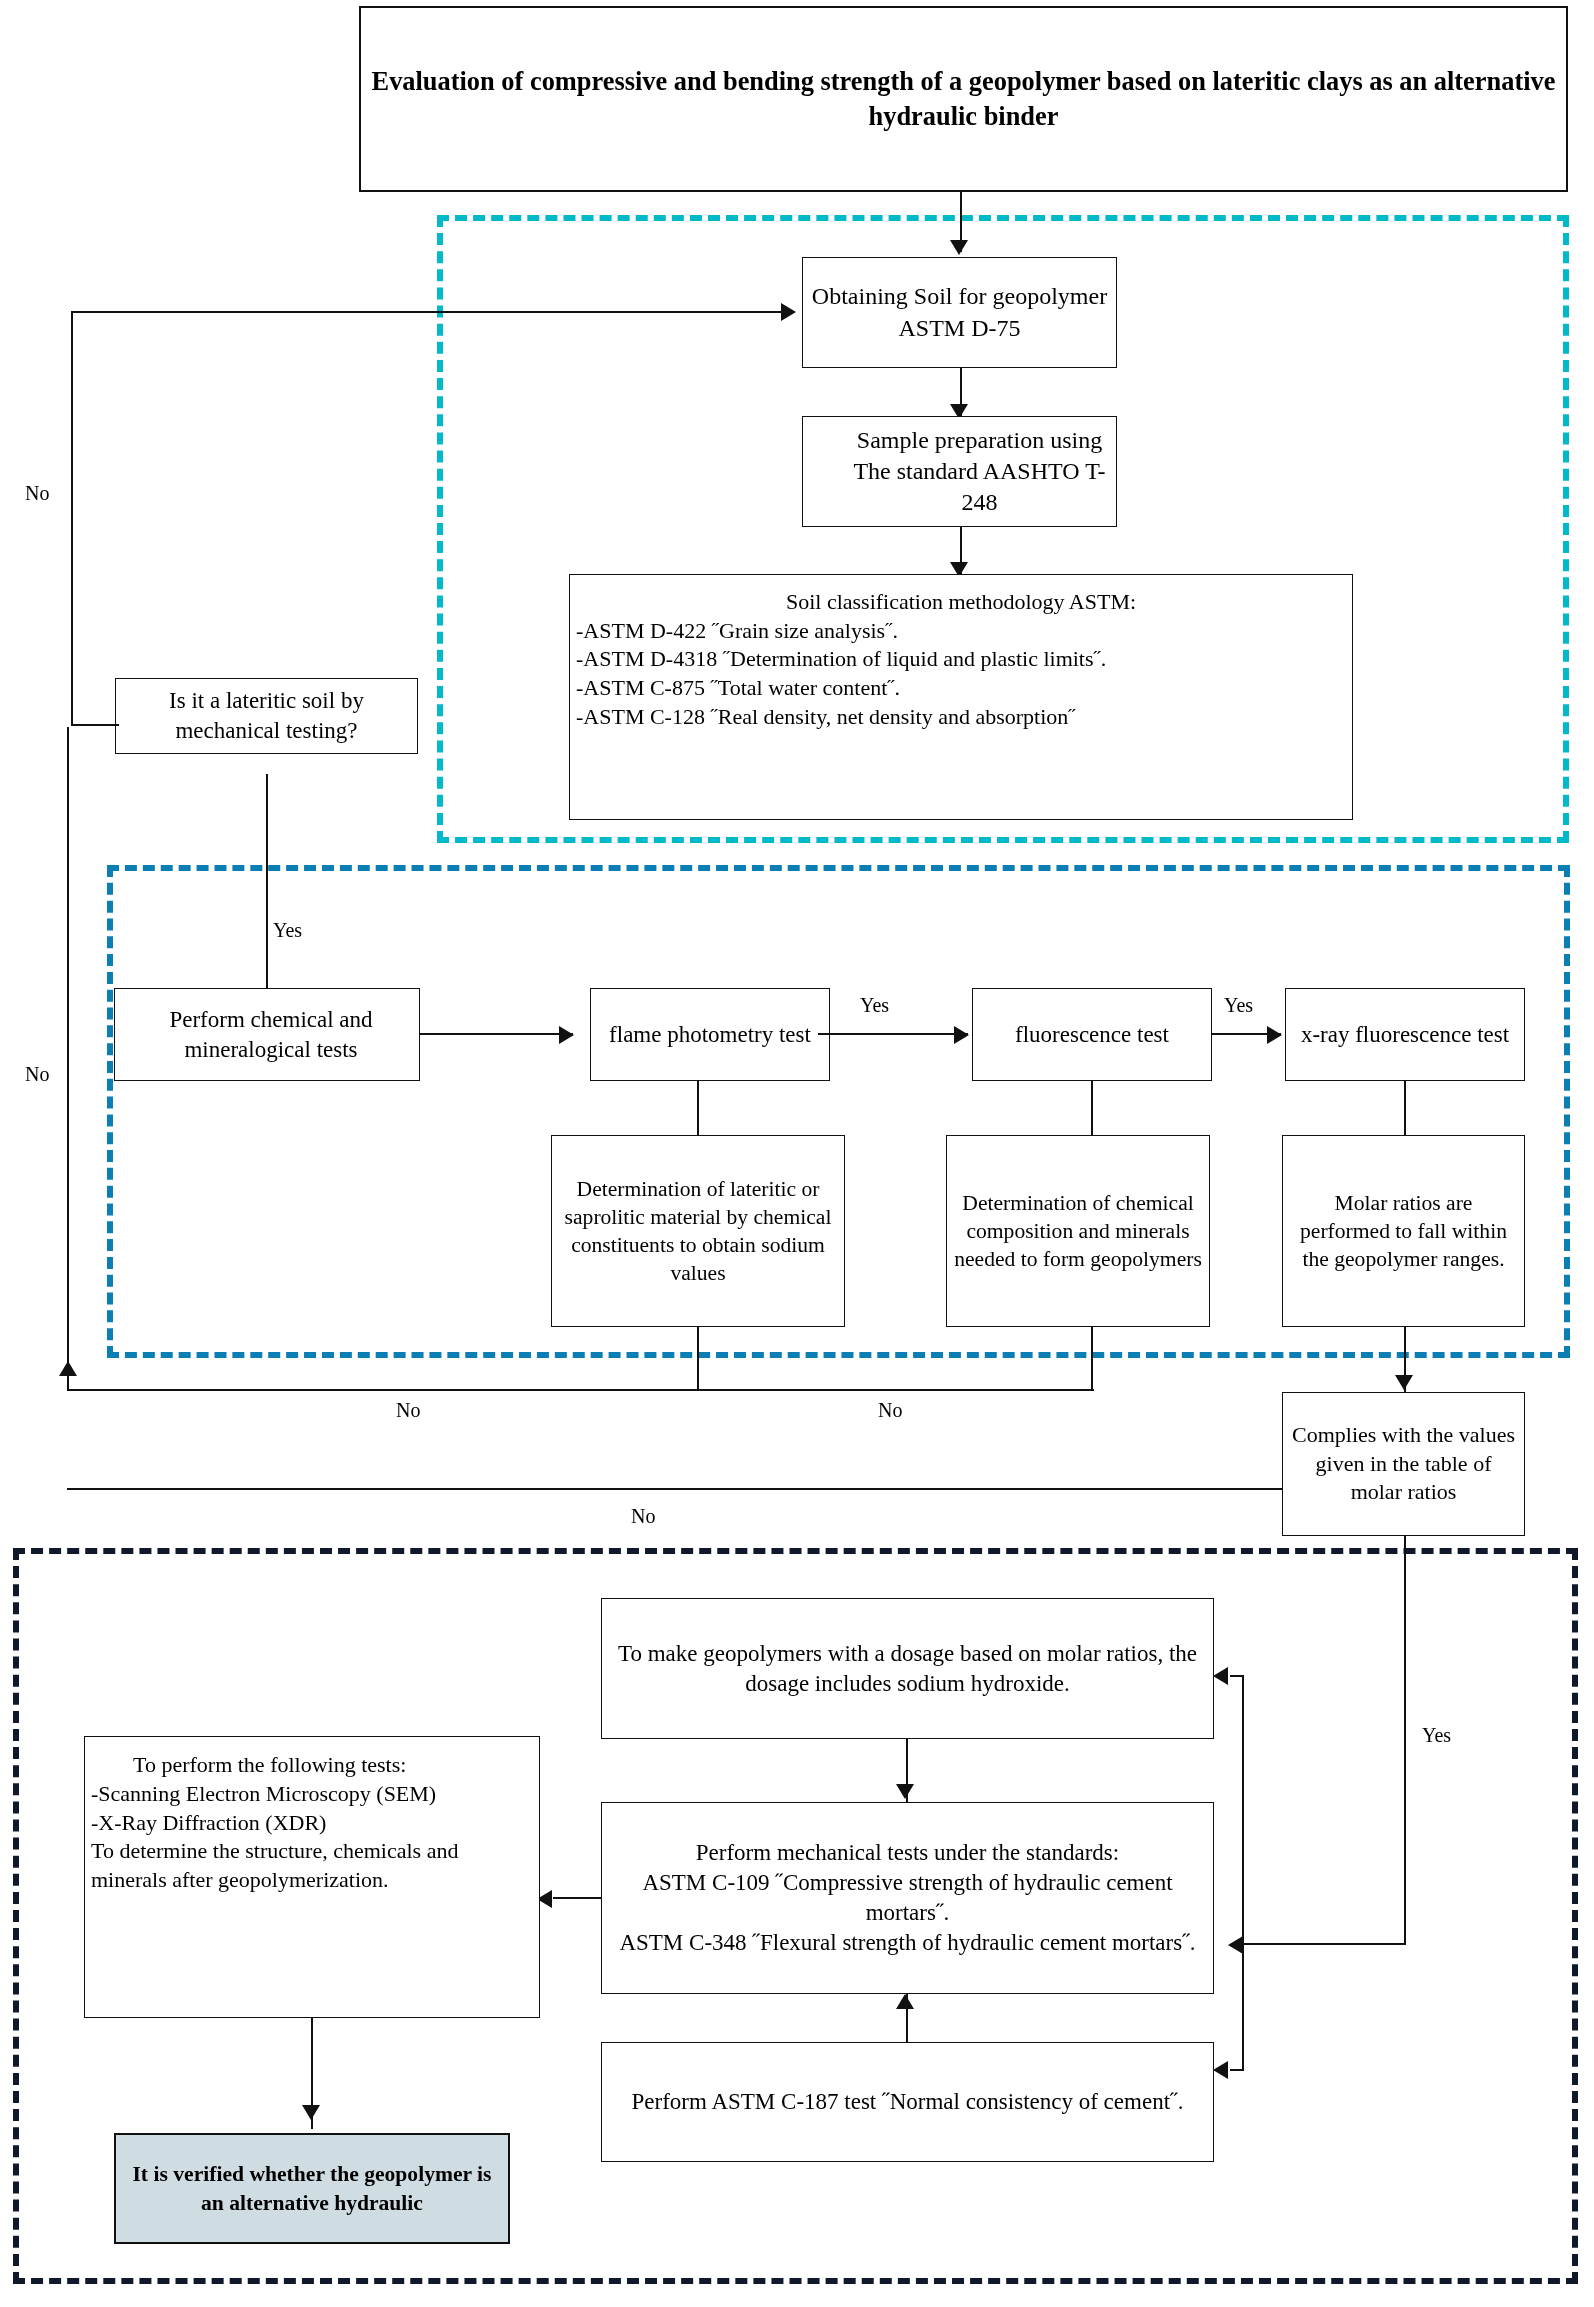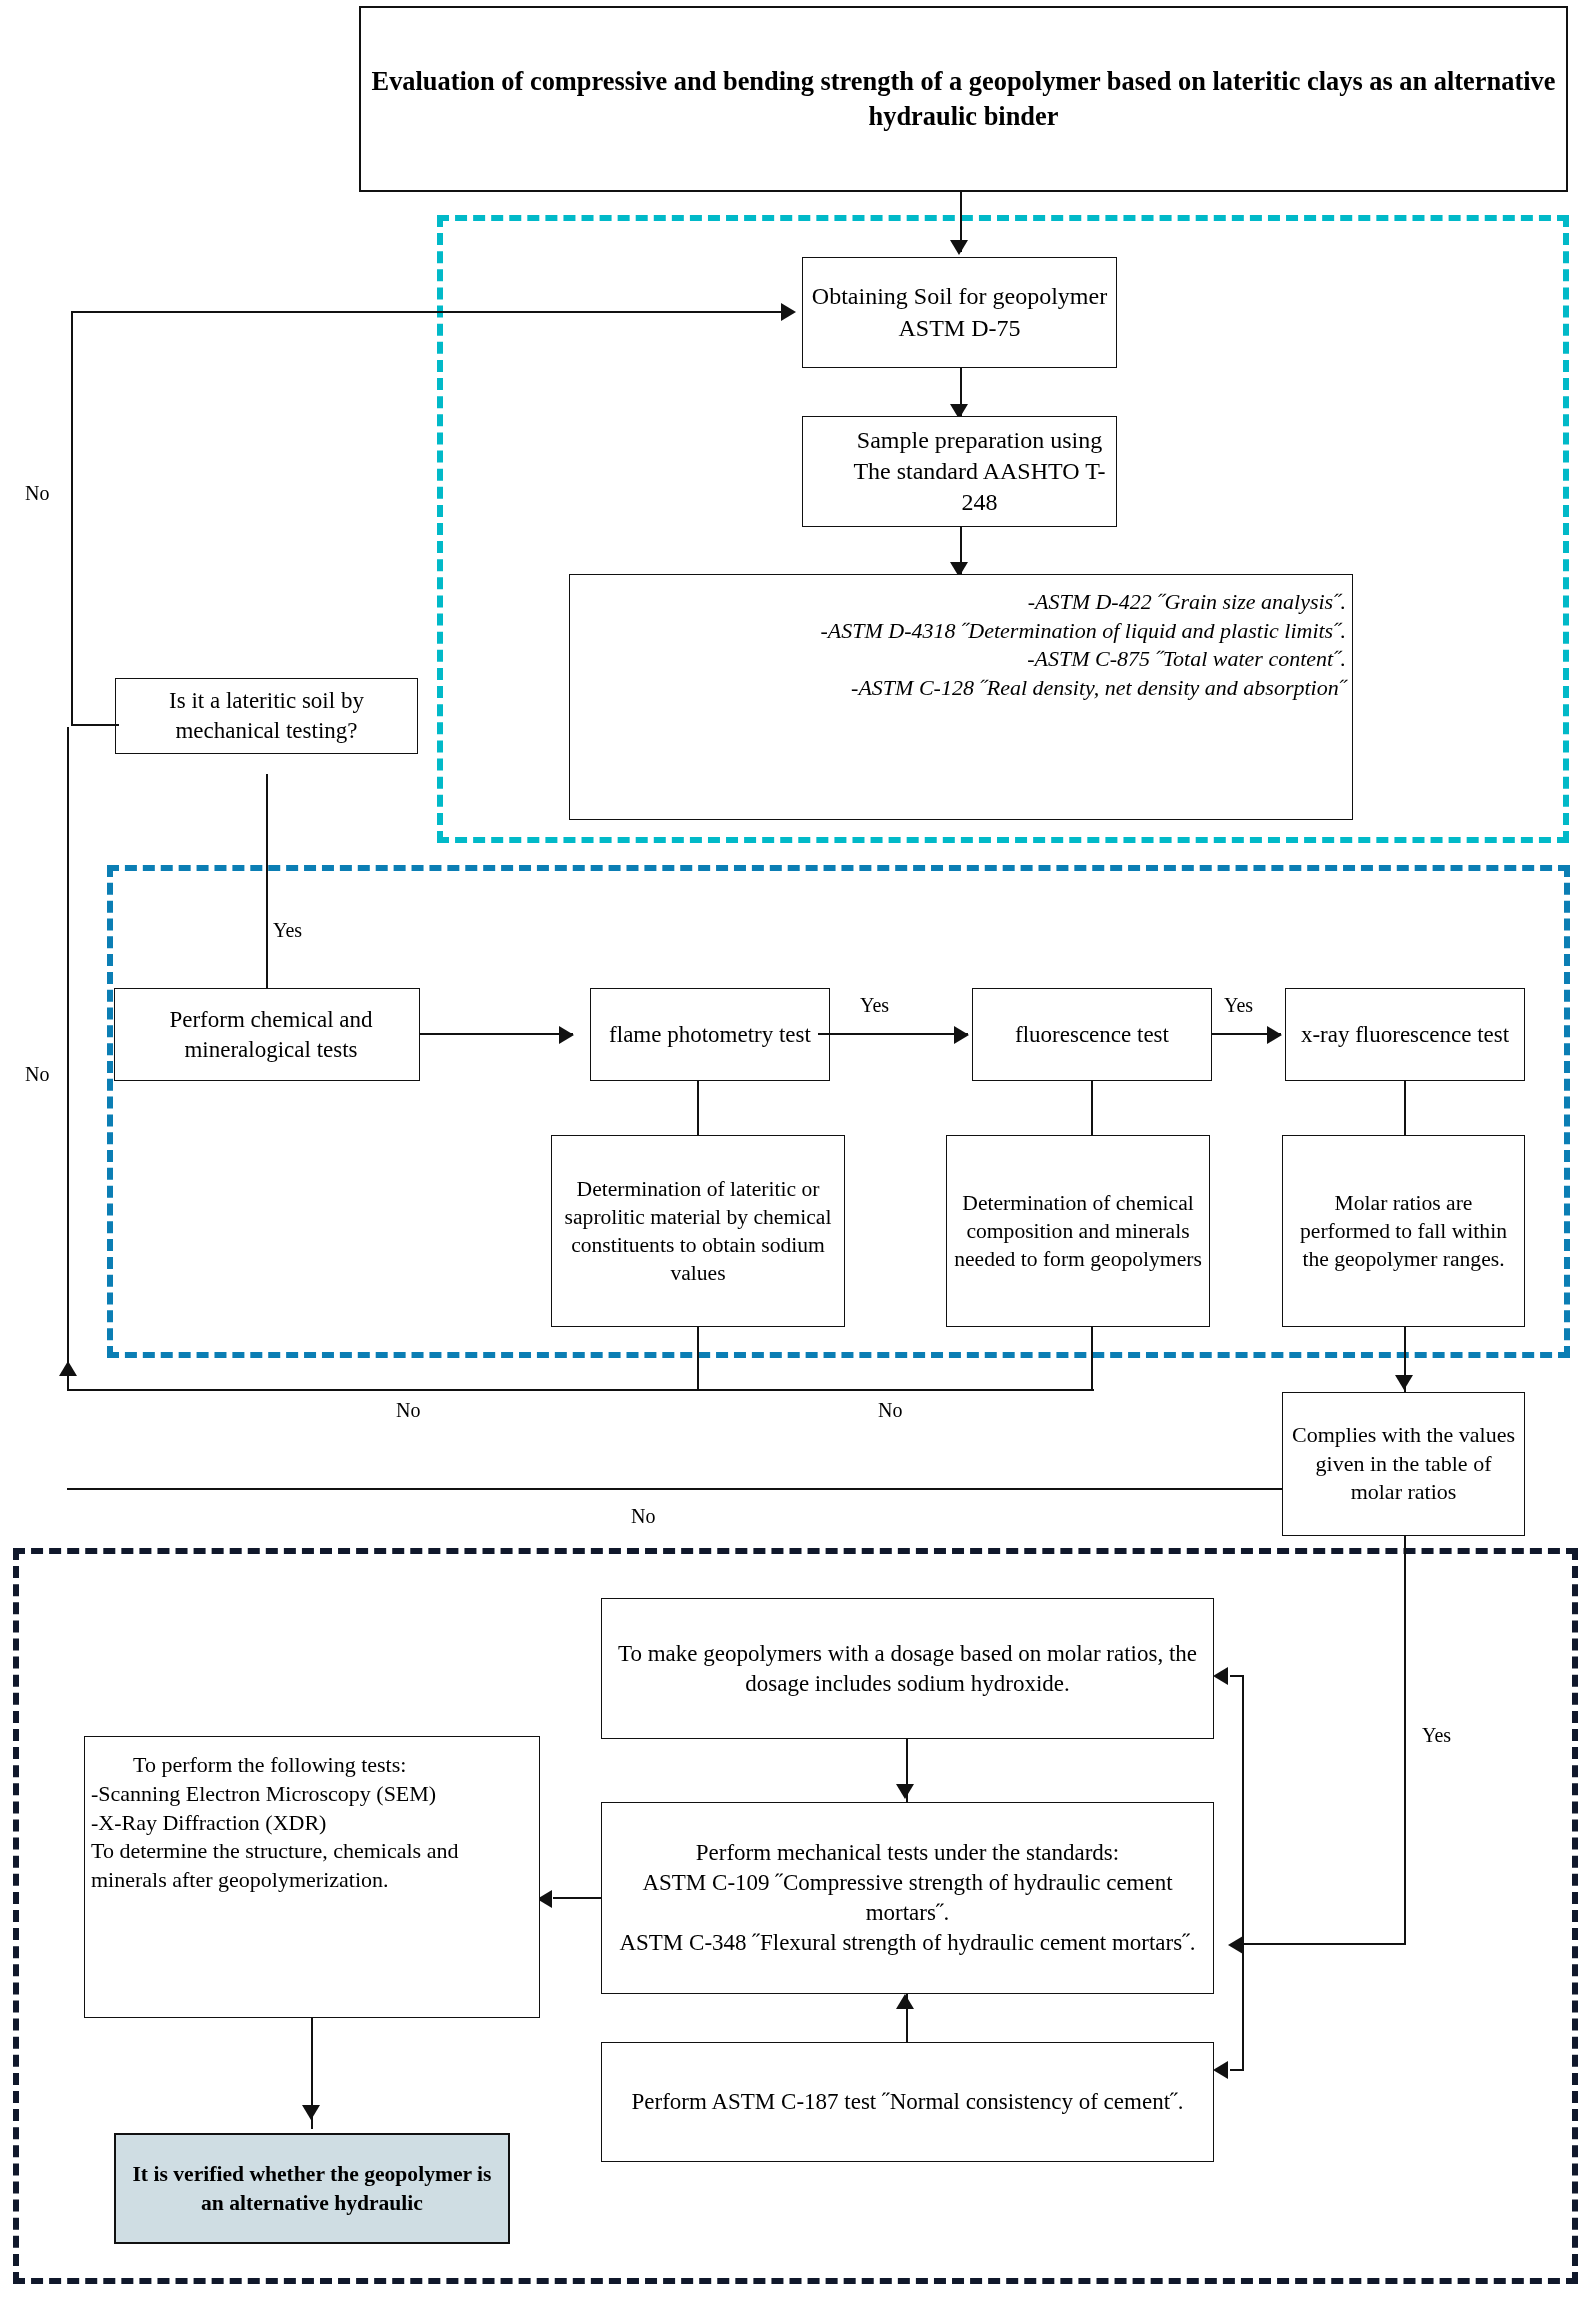--- a/index.html
+++ b/index.html
@@ -86,21 +86,22 @@
 
   <div class="node f40" style="left:802px;top:416px;width:315px;height:111px;padding-left:46px;">
     <div class="txt">Sample preparation using The standard AASHTO T-248</div>
   </div>
 
   <div class="ln lnv" style="left:960px;top:527px;width:2.4px;height:51px;"></div>
   <div class="arrow ar-down" style="left:950px;top:562px;"></div>
 
   <div class="node" style="left:569px;top:574px;width:784px;height:246px;align-items:flex-start;padding-top:13.2px;">
     <div class="txt" style="font-size:22px;">
-      <div style="text-align:right;font-style:italic;">
+      <div style="text-align:center;">Soil classification methodology ASTM:</div>
+      <div style="text-align:left;">
         <div>-ASTM D-422 ˝Grain size analysis˝.</div>
         <div> -ASTM D-4318 ˝Determination of liquid and plastic limits˝.</div>
         <div>-ASTM C-875 ˝Total water content˝.</div>
         <div>-ASTM C-128 ˝Real density, net density and absorption˝</div>
       </div>
     </div>
   </div>
 
   <div class="node f38" style="left:115px;top:678px;width:303px;height:76px;">
     <div class="txt">Is it a lateritic soil by mechanical testing?</div>

